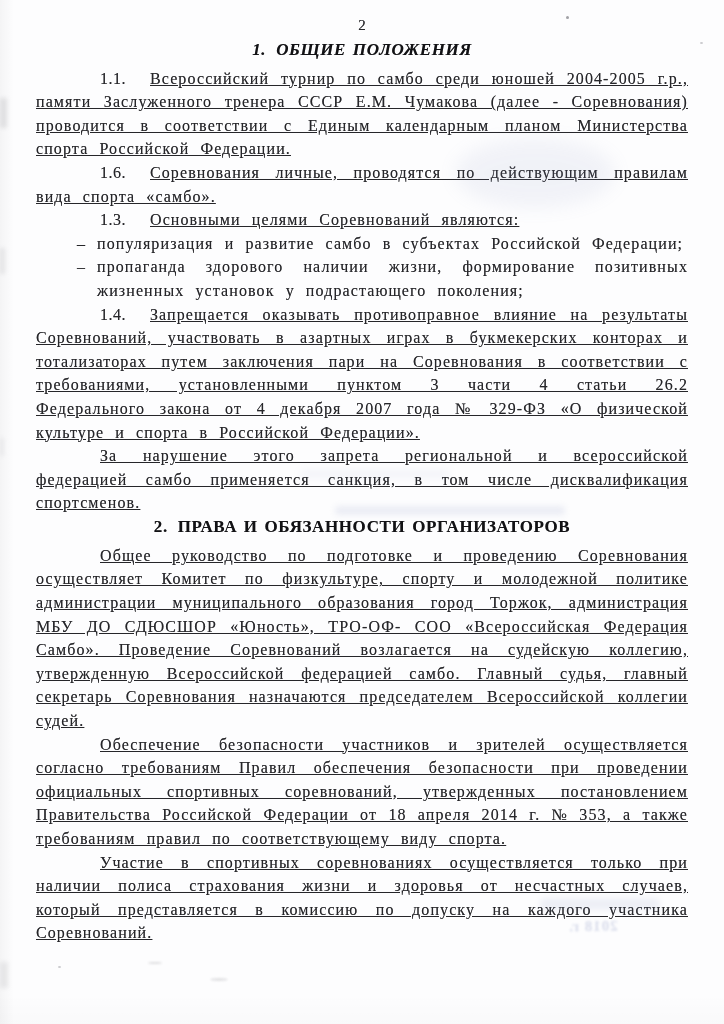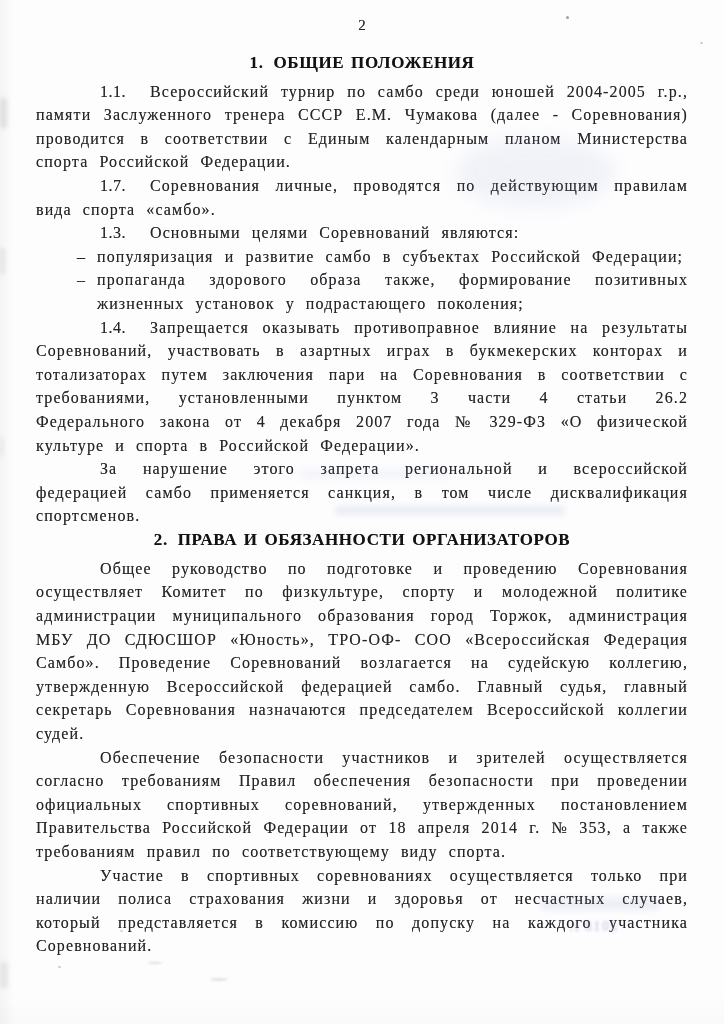--- a/index.html
+++ b/index.html
@@ -21,24 +21,24 @@
     font-size:16px;line-height:23.6px;
     letter-spacing:1.1px;word-spacing:6px;
     text-shadow:0 0 0.4px rgba(0,0,0,0.45);
   }
   .page-number{text-align:center;font-size:15px;letter-spacing:0;word-spacing:0;}
   .heading{
     text-align:center;font-weight:bold;font-size:17px;
     letter-spacing:0.6px;word-spacing:2px;color:#121215;
     margin-bottom:5px;line-height:24px;
   }
-  .heading:first-of-type{margin-top:13px;}
+  .heading:first-of-type{font-style:italic;}
   .hnum{margin-right:10px;}
   .para{
-    margin:0;text-align:justify;text-align-last:left;
+    margin:0;text-align:justify;text-align-last:left;text-decoration:underline;
   }
   .para.numbered,.para.indent{text-indent:64px;}
   .pnum{display:inline-block;min-width:50px;text-indent:0;letter-spacing:0.5px;}
   .list{margin:0;}
   .li{position:relative;padding-left:61px;text-align:justify;text-align-last:left;}
   .dash{position:absolute;left:41px;top:0;}
   
   .artifact{position:absolute;pointer-events:none;}
   .blob-a{
     left:455px;top:138px;width:160px;height:70px;border-radius:50%;
@@ -77,26 +77,26 @@
 </style>
 </head>
 <body style="--ink: #26262a; --paper: #fdfdfe; --bleed: #8b96c2;">
 
 <div class="page">
   <div class="content">
     <div class="page-number">2</div>
     <div id="doc-body">
         <div class="heading"><span class="hnum">1.</span><span>ОБЩИЕ ПОЛОЖЕНИЯ</span></div>
         <p class="para numbered"><span class="pnum">1.1.</span><span>Всероссийский турнир по самбо среди юношей 2004-2005 г.р., памяти Заслуженного тренера СССР Е.М. Чумакова (далее - Соревнования) проводится в соответствии с Единым календарным планом Министерства спорта Российской Федерации.</span></p>
-        <p class="para numbered"><span class="pnum">1.7.</span><span>Соревнования личные, проводятся по действующим правилам вида спорта «самбо».</span></p>
+        <p class="para numbered"><span class="pnum">1.6.</span><span>Соревнования личные, проводятся по действующим правилам вида спорта «самбо».</span></p>
         <p class="para numbered"><span class="pnum">1.3.</span><span>Основными целями Соревнований являются:</span></p>
         <div class="list">
           <div class="li"><span class="dash">–</span></div>
           <div class="li"><span class="dash">–</span><span>популяризация и развитие самбо в субъектах Российской Федерации;</span></div>
-          <div class="li"><span class="dash">–</span><span>пропаганда здорового образа также, формирование позитивных жизненных установок у подрастающего поколения;</span></div>
+          <div class="li"><span class="dash">–</span><span>пропаганда здорового наличии жизни, формирование позитивных жизненных установок у подрастающего поколения;</span></div>
         </div>
         <p class="para numbered"><span class="pnum">1.4.</span><span>Запрещается оказывать противоправное влияние на результаты Соревнований, участвовать в азартных играх в букмекерских конторах и тотализаторах путем заключения пари на Соревнования в соответствии с требованиями, установленными пунктом 3 части 4 статьи 26.2 Федерального закона от 4 декабря 2007 года № 329-ФЗ «О физической культуре и спорта в Российской Федерации».</span></p>
         <p class="para indent"><span>За нарушение этого запрета региональной и всероссийской федерацией самбо применяется санкция, в том числе дисквалификация спортсменов.</span></p>
         <div class="heading"><span class="hnum">2.</span><span>ПРАВА И ОБЯЗАННОСТИ ОРГАНИЗАТОРОВ</span></div>
         <p class="para indent"><span>Общее руководство по подготовке и проведению Соревнования осуществляет Комитет по физкультуре, спорту и молодежной политике администрации муниципального образования город Торжок, администрация МБУ ДО СДЮСШОР «Юность», ТРО-ОФ- СОО «Всероссийская Федерация Самбо». Проведение Соревнований возлагается на судейскую коллегию, утвержденную Всероссийской федерацией самбо. Главный судья, главный секретарь Соревнования назначаются председателем Всероссийской коллегии судей.</span></p>
         <p class="para indent"><span>Обеспечение безопасности участников и зрителей осуществляется согласно требованиям Правил обеспечения безопасности при проведении официальных спортивных соревнований, утвержденных постановлением Правительства Российской Федерации от 18 апреля 2014 г. № 353, а также требованиям правил по соответствующему виду спорта.</span></p>
         <p class="para indent"><span>Участие в спортивных соревнованиях осуществляется только при наличии полиса страхования жизни и здоровья от несчастных случаев, который представляется в комиссию по допуску на каждого участника Соревнований.</span></p>
       </div>
   </div>
 

